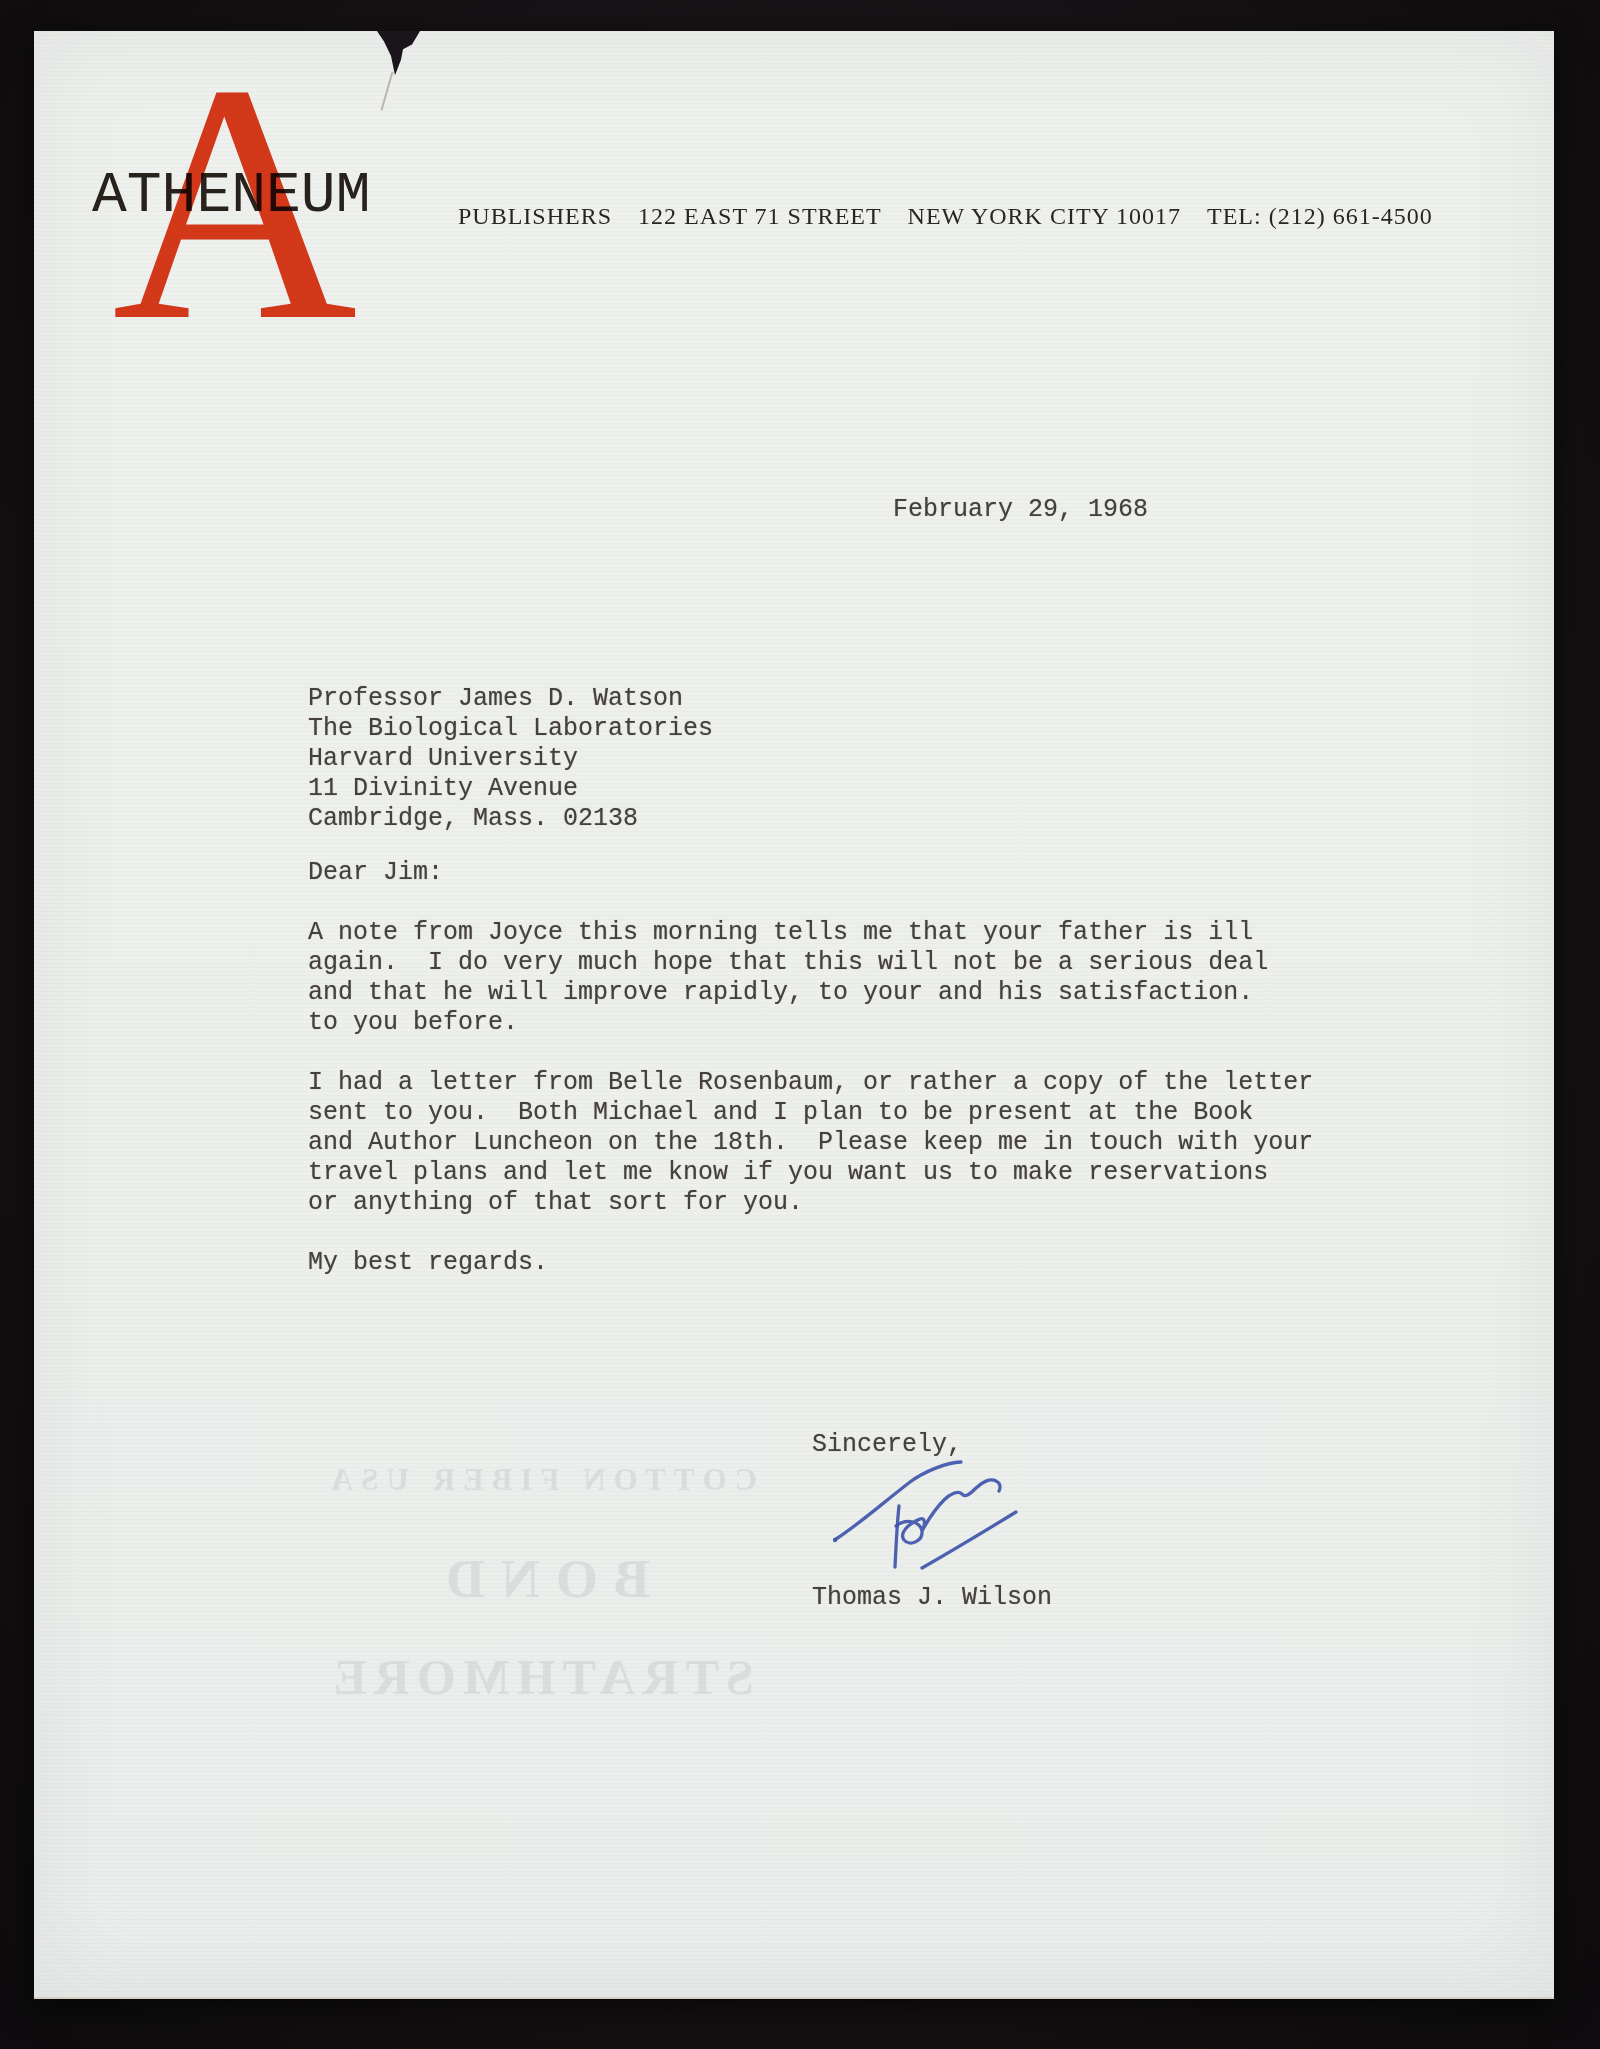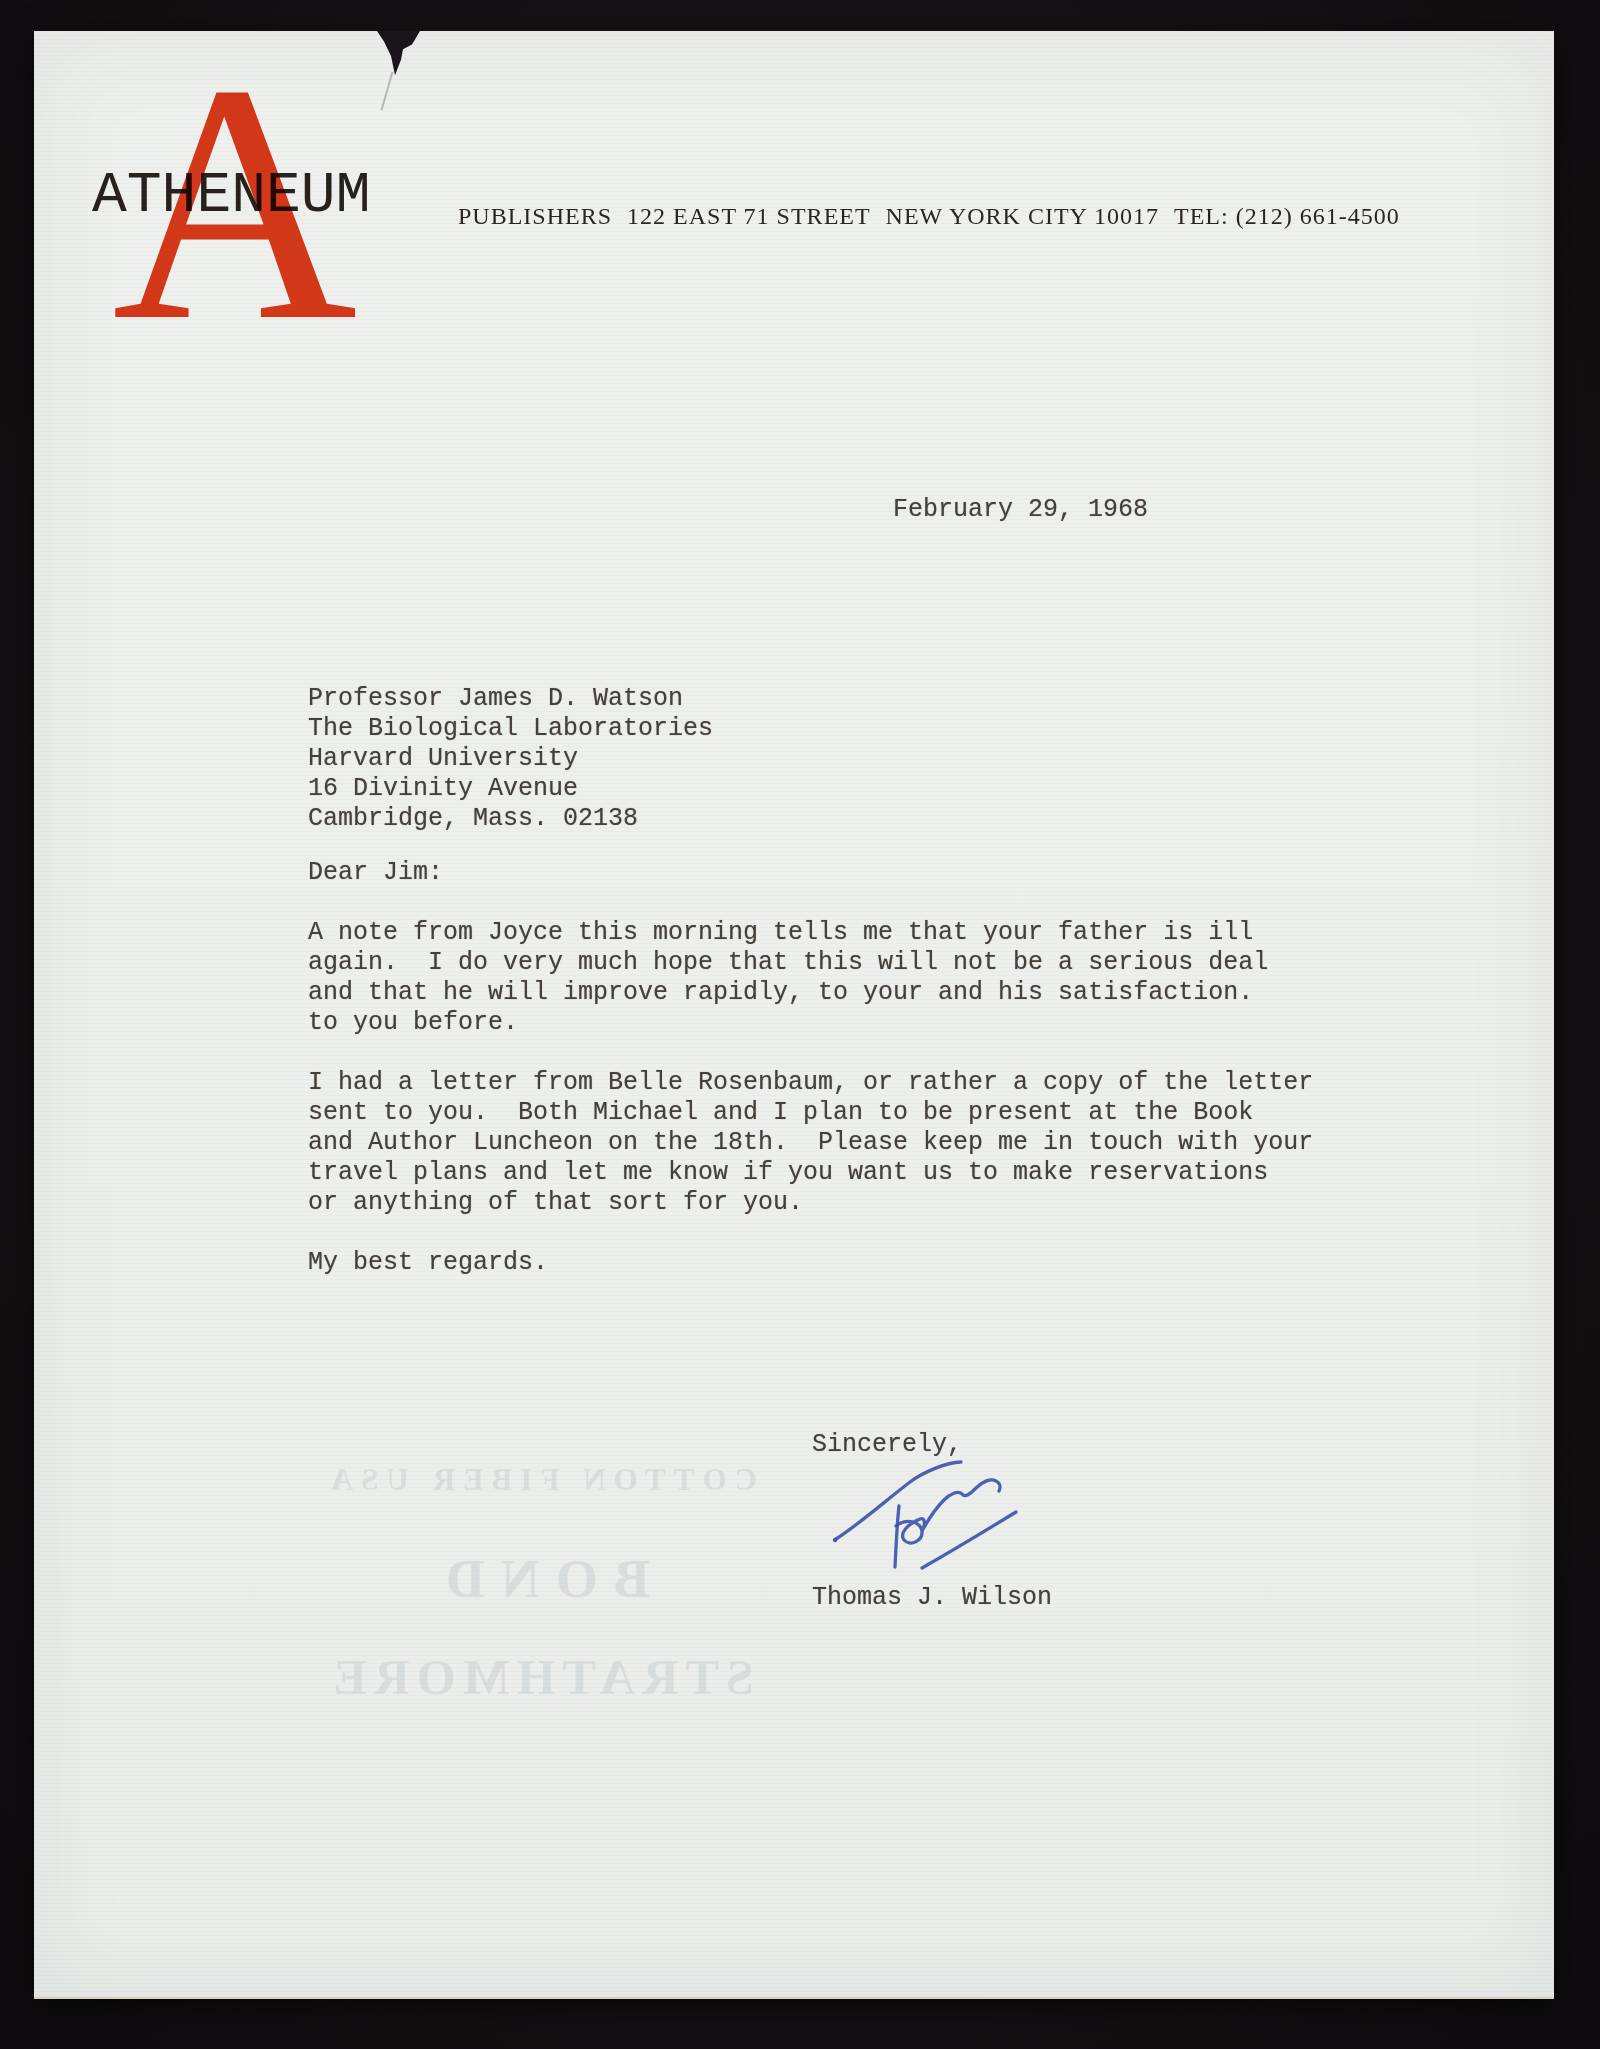--- a/index.html
+++ b/index.html
@@ -21,21 +21,21 @@
   .tear{position:absolute;left:338px;top:0;width:50px;height:48px;background:#1a141b;
     clip-path:polygon(10% 0, 96% 0, 80% 28%, 62% 38%, 58% 60%, 46% 92%, 38% 52%, 24% 22%);}
   .tear-crease{position:absolute;left:352px;top:40px;width:2px;height:40px;
     background:rgba(140,136,128,0.55);transform:rotate(16deg);}
 
   
   .red-a{position:absolute;left:78px;top:2px;font-family:"Liberation Serif",serif;
     font-size:340px;line-height:1;color:#e23b1b;mix-blend-mode:multiply;}
   .brand{position:absolute;left:58px;top:136px;font-family:Liberation Mono, monospace;
     font-size:58px;line-height:1;letter-spacing:0px;color:#2a231e;mix-blend-mode:multiply;}
-  .lh-info{position:absolute;left:424px;top:172px;display:flex;gap:15px;
+  .lh-info{position:absolute;left:424px;top:172px;display:flex;gap:26px;
     font-family:"Liberation Serif",serif;font-size:24px;line-height:1.1;
     letter-spacing:1px;color:#2b2521;white-space:nowrap;}
 
   
   .tw{font-family:"Liberation Mono",monospace;font-size:25px;color:#45403a;
     text-shadow:0 0 1px rgba(66,60,54,0.45);}
   .tl{height:30px;line-height:30px;white-space:pre;}
   .date-block{position:absolute;left:859px;top:464px;}
   .addr-block{position:absolute;left:274px;top:617px;margin-top:36px;}
   .body-block{position:absolute;left:274px;top:827px;}
@@ -83,21 +83,21 @@
     </div>
 
     <div class="tw date-block">
       <div class="tl">February 29, 1968</div>
     </div>
 
     <div class="tw addr-block">
       <div class="tl">Professor James D. Watson</div>
       <div class="tl">The Biological Laboratories</div>
       <div class="tl">Harvard University</div>
-      <div class="tl">16 Divinity Avenue</div>
+      <div class="tl">11 Divinity Avenue</div>
       <div class="tl">Cambridge, Mass. 02138</div>
     </div>
 
     <div class="tw body-block">
       <div class="tl">Dear Jim:</div>
       <div class="tl"></div>
       <div class="tl">A note from Joyce this morning tells me that your father is ill</div>
       <div class="tl">again.  I do very much hope that this will not be a serious deal</div>
       <div class="tl">and that he will improve rapidly, to your and his satisfaction.</div>
       <div class="tl">to you before.</div>

